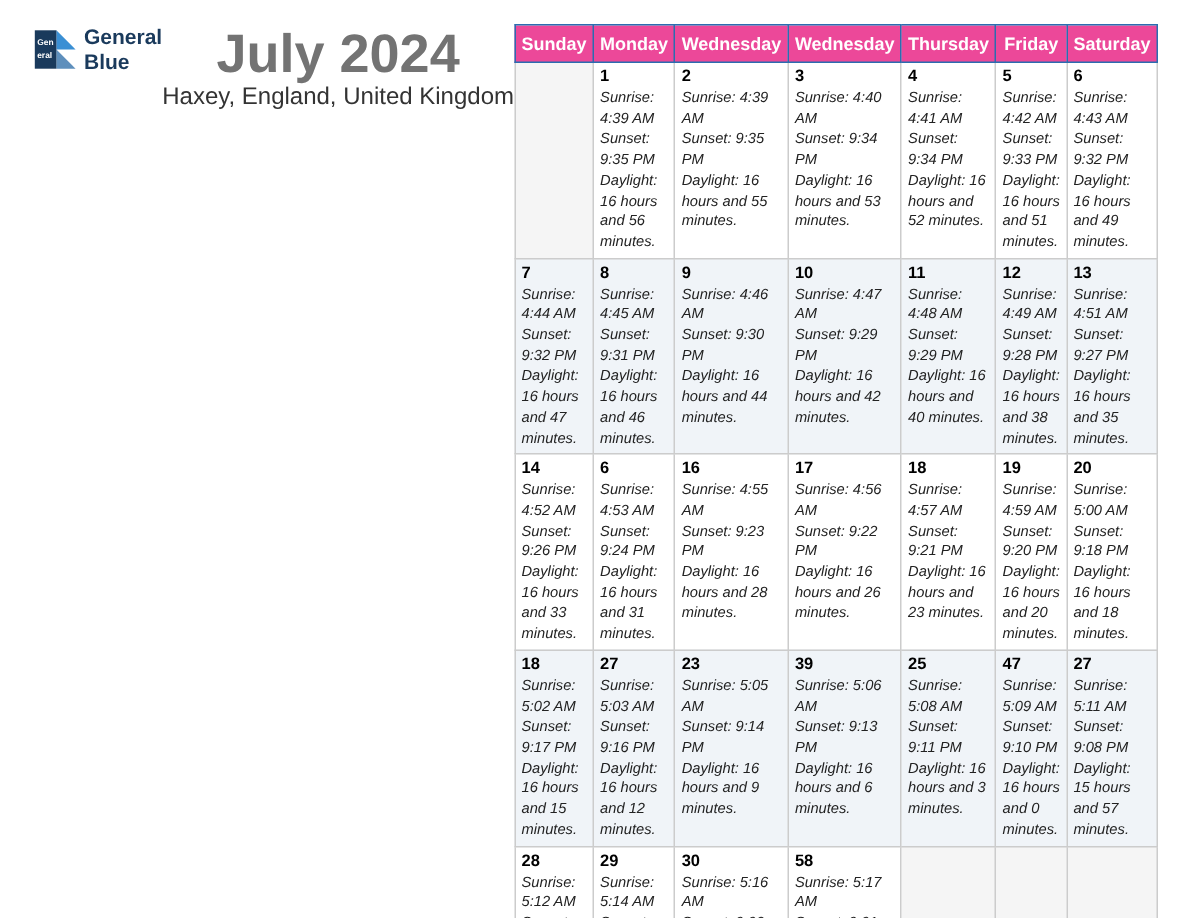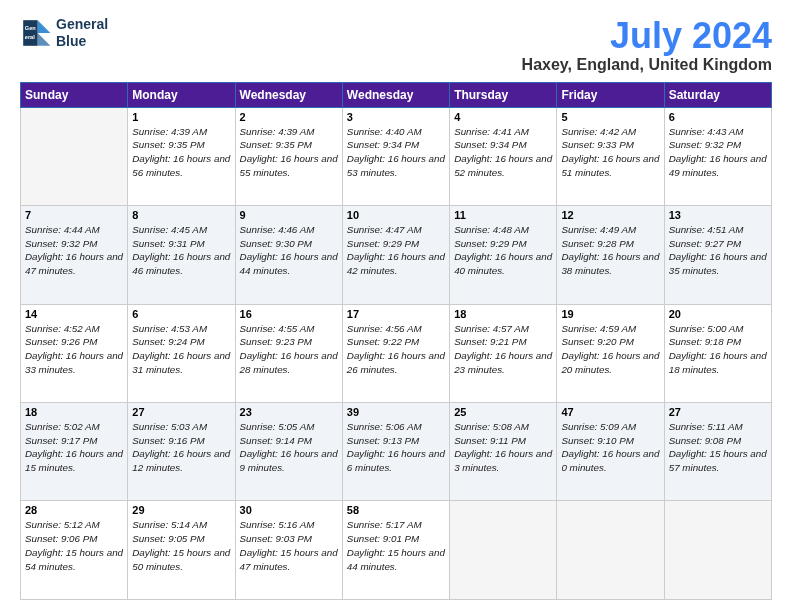--- a/index.html
+++ b/index.html
@@ -8,21 +8,20 @@
       background: #fff;
       width: 792px;
       height: 612px;
       overflow: hidden;
     }
     .page {
       width: 792px;
       height: 612px;
       padding: 16px 20px 12px 20px;
       display: flex;
-      flex-direction: column;
     }
     .header {
       display: flex;
       justify-content: space-between;
       align-items: flex-start;
       margin-bottom: 8px;
     }
     .logo {
       display: flex;
       align-items: center;
@@ -37,39 +36,40 @@
     .logo-icon {
       width: 32px;
       height: 32px;
     }
     .title-block {
       text-align: right;
     }
     .month-title {
       font-size: 36px;
       font-weight: bold;
-      color: #3b82f6;
+      color: #737373;
       line-height: 1.1;
+      text-align: center;
     }
     .location {
       font-size: 16px;
       color: #333;
-      font-weight: bold;
+      font-weight: normal;
     }
     .calendar {
       flex: 1;
       border-collapse: collapse;
       width: 100%;
       font-size: 10.5px;
     }
     .calendar th {
-      background: #4c1d95;
+      background: #ec4899;
       color: #fff;
       padding: 5px 4px;
-      text-align: left;
+      text-align: center;
       font-size: 12px;
       font-weight: bold;
       border: 1px solid #2b6cb0;
     }
     .calendar td {
       border: 1px solid #ccc;
       vertical-align: top;
       padding: 3px 4px;
       width: 14.28%;
       height: 88px;

